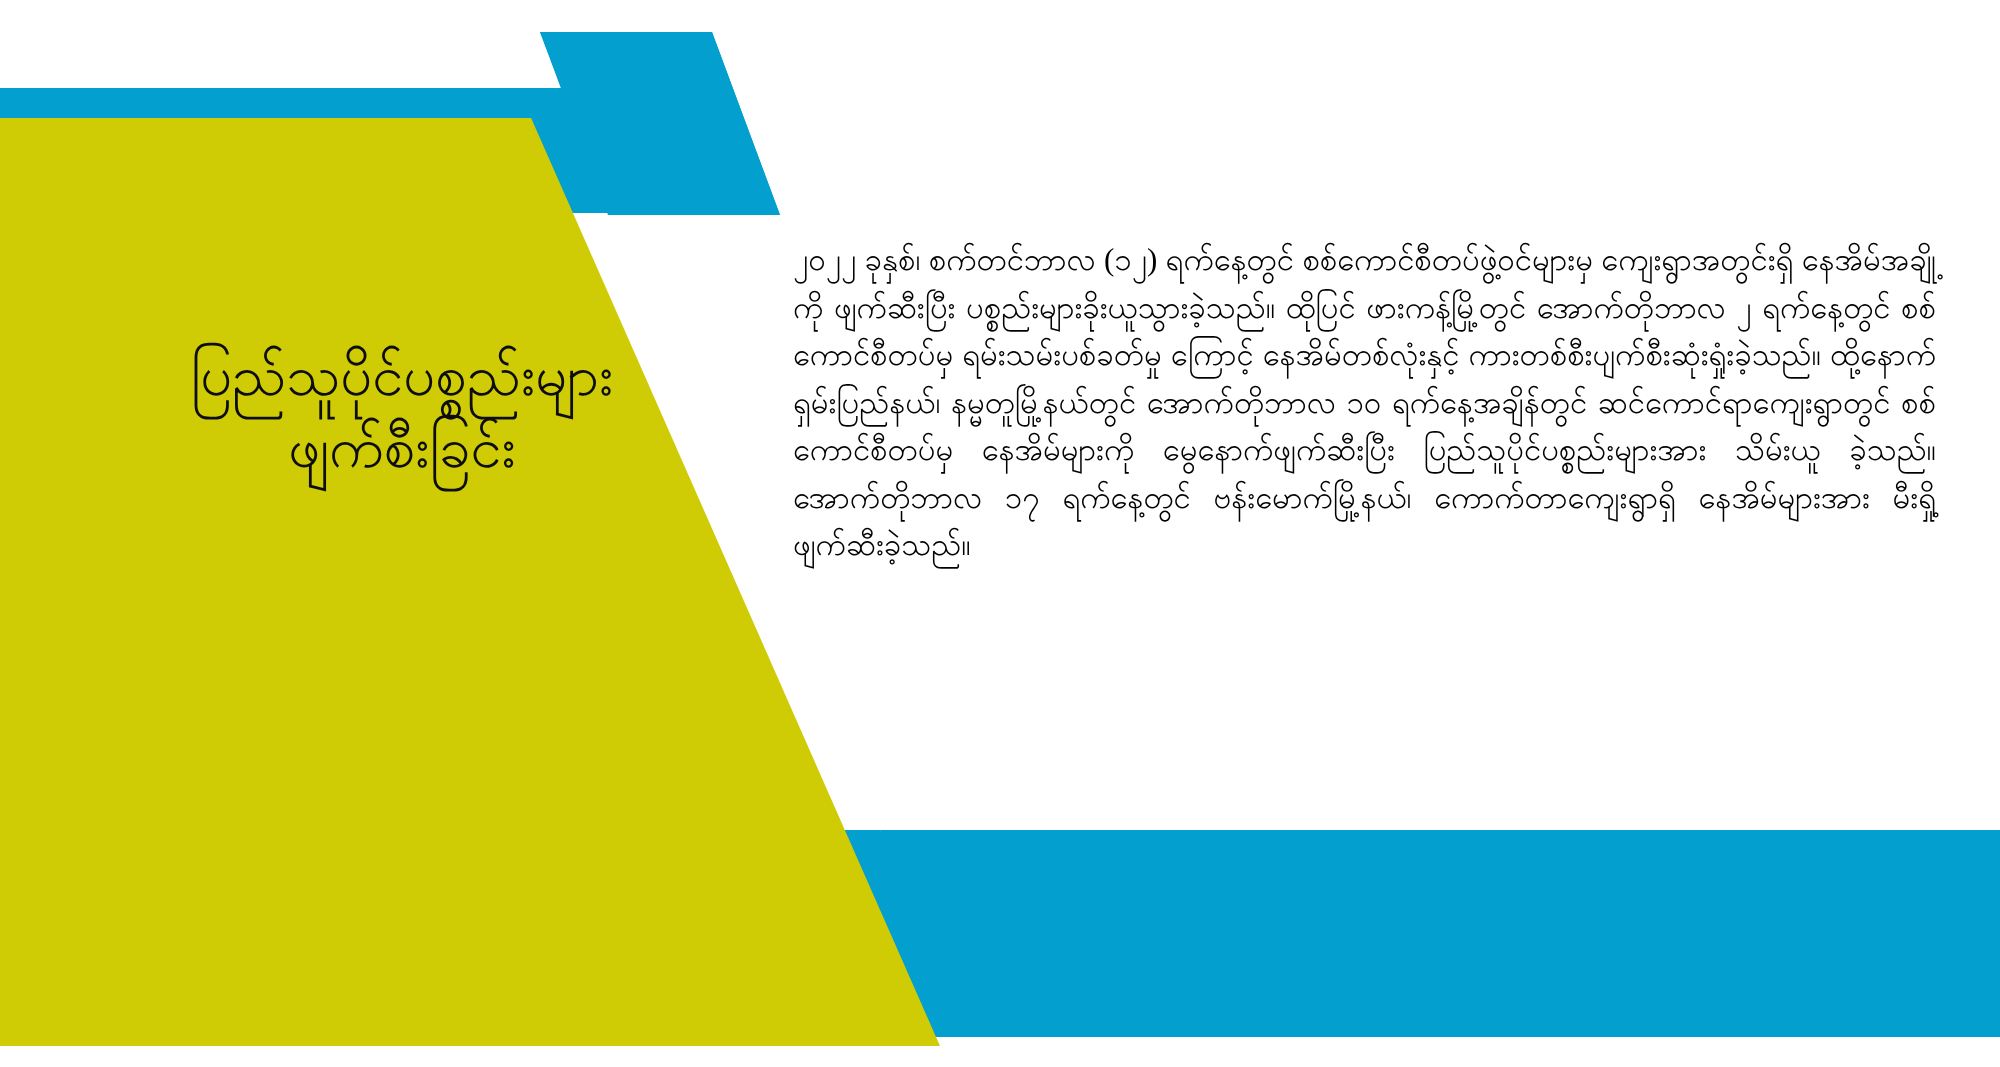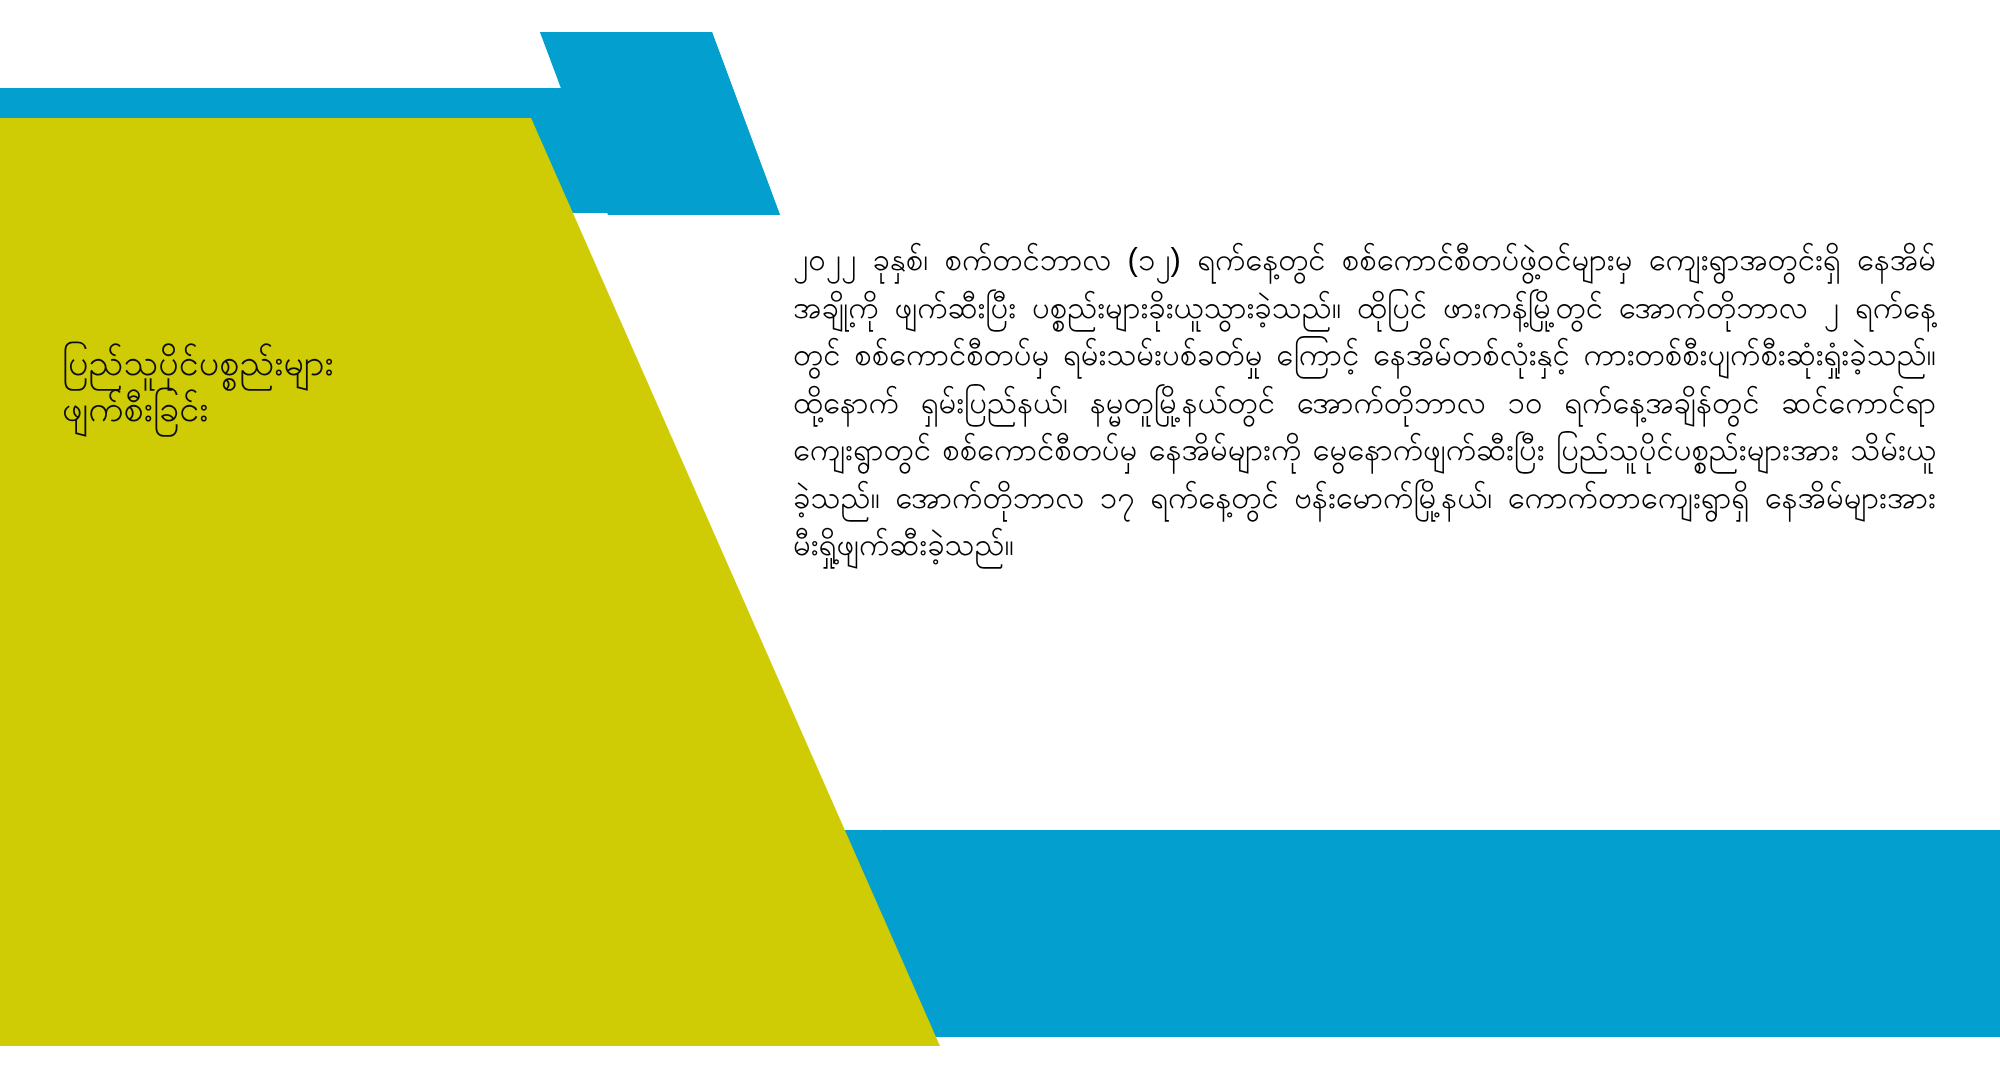--- a/index.html
+++ b/index.html
@@ -45,37 +45,38 @@
   }
   .title-block {
     position: absolute;
     left: 62px;
     top: 340px;
     width: 680px;
     z-index: 4;
   }
   .title-line {
     font-family: "DejaVu Sans", "Liberation Sans", sans-serif;
-    font-size: 36px;
+    font-size: 56px;
     line-height: 1.28;
     color: #0d0d0d;
     letter-spacing: 0px;
     white-space: nowrap;
+    text-align: center;
   }
 
   
   .body-col {
     position: absolute;
     left: 793px;
     top: 236px;
     width: 1143px;
     z-index: 5;
   }
   .body-par {
-    font-family: Liberation Sans, sans-serif;
+    font-family: Liberation Serif, serif;
     font-size: 31px;
     line-height: 47.5px;
     color: #000000;
     text-align: justify;
     text-justify: inter-word;
     word-spacing: 0.02em;
     margin: 0;
   }
 
   

